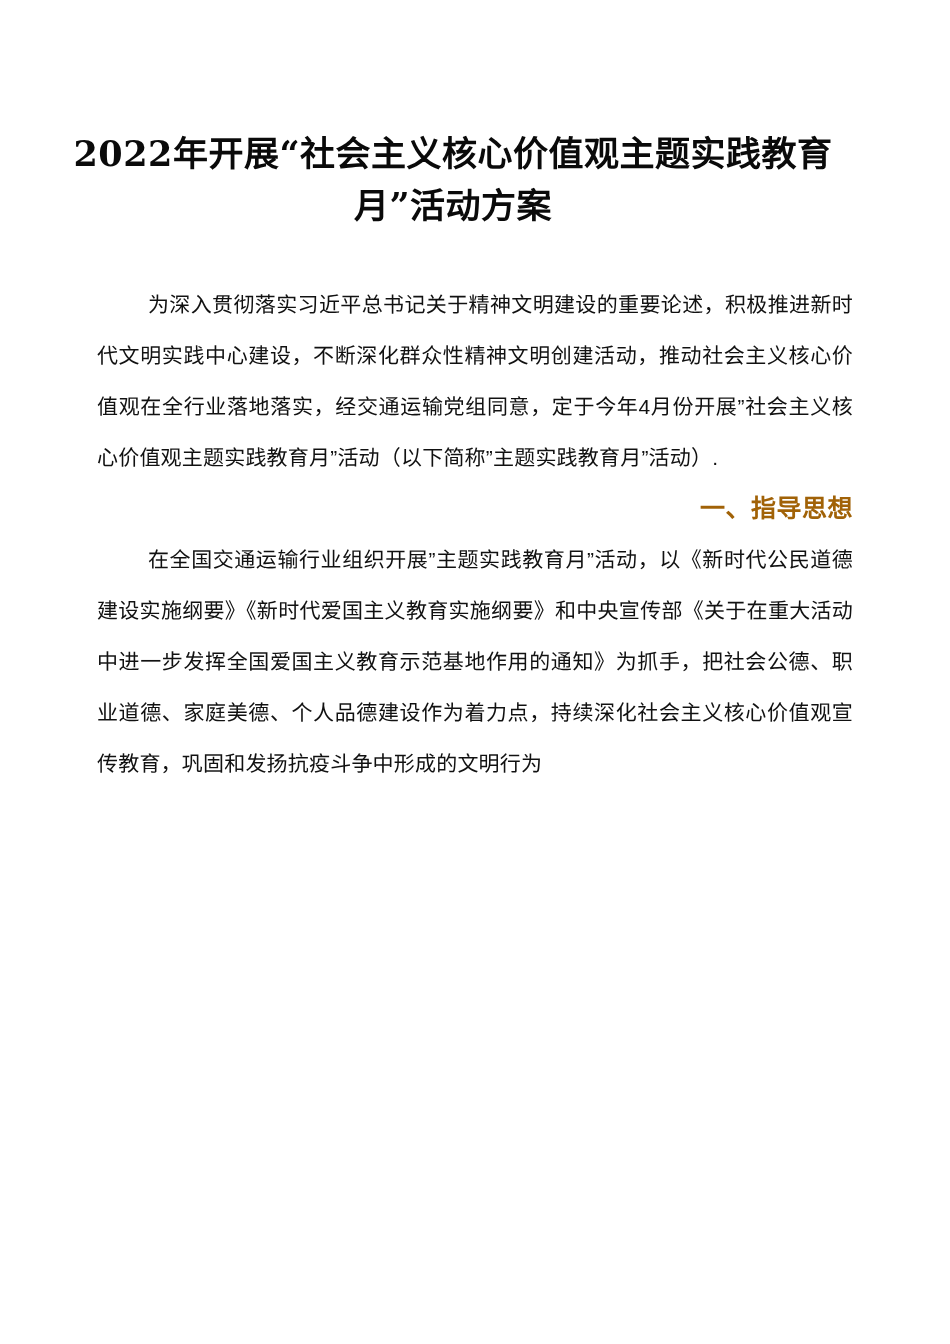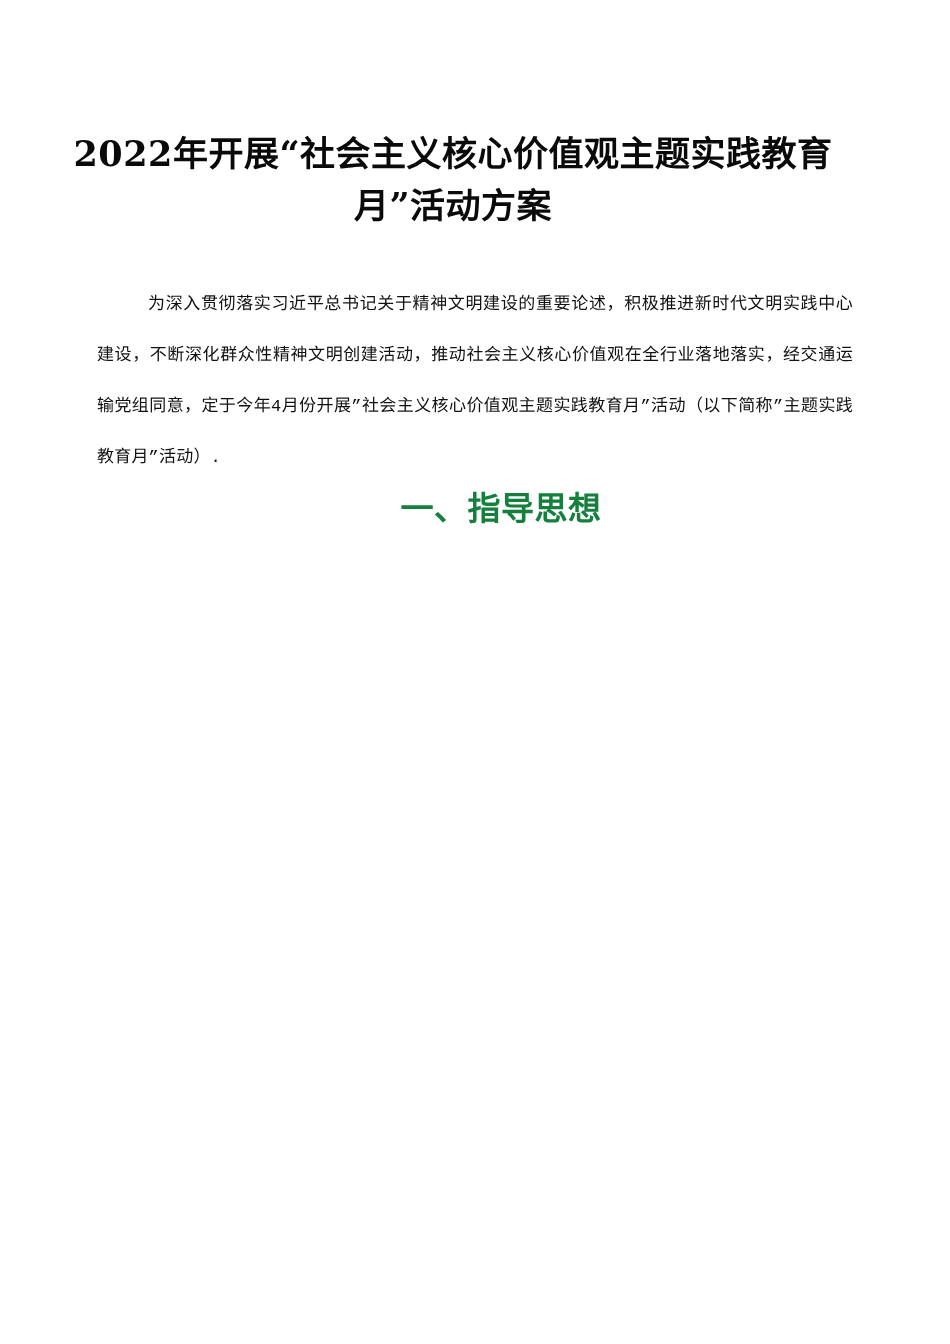--- a/index.html
+++ b/index.html
@@ -37,41 +37,41 @@
   .body-block {
     margin: 0;
     padding: 0 97px 0 97px;
     width: 950px;
     box-sizing: border-box;
   }
 
   .spacer-after-title { height: 47px; }
 
   p.para {
-    font-family: Liberation Mono, monospace;
-    font-size: 17px;
+    font-family: Liberation Sans, sans-serif;
+    font-size: 21px;
     line-height: 51px;
     color: #111111;
     margin: 0;
     text-align: justify;
     text-justify: inter-character;
     text-indent: 51px;
     word-break: break-all;
     letter-spacing: 0.2px;
   }
 
   h2.section-heading {
     font-family: "DejaVu Sans", "Liberation Sans", sans-serif;
     font-weight: 700;
-    font-size: 33px;
+    font-size: 25px;
     line-height: 51px;
-    color: #15803d;
+    color: #a16207;
     margin: 0;
     text-indent: 52px;
-    text-align: center;
+    text-align: right;
     word-break: break-all;
     letter-spacing: 0.5px;
   }
 </style>
 </head>
 <body>
 
 <div class="page">
 
   <h1 class="doc-title">2022年开展“社会主义核心价值观主题实践教育月”活动方案</h1>
@@ -79,16 +79,17 @@
   <div class="body-block">
 
     <div class="spacer-after-title"></div>
 
     <p class="para">为深入贯彻落实习近平总书记关于精神文明建设的重要论述，积极推进新时代文明实践中心建设，不断深化群众性精神文明创建活动，推动社会主义核心价值观在全行业落地落实，经交通运输党组同意，定于今年4月份开展”社会主义核心价值观主题实践教育月”活动（以下简称”主题实践教育月”活动）.</p>
 
     <h2 class="section-heading">一、指导思想</h2>
 
 
 
+    <p class="para">在全国交通运输行业组织开展”主题实践教育月”活动，以《新时代公民道德建设实施纲要》《新时代爱国主义教育实施纲要》和中央宣传部《关于在重大活动中进一步发挥全国爱国主义教育示范基地作用的通知》为抓手，把社会公德、职业道德、家庭美德、个人品德建设作为着力点，持续深化社会主义核心价值观宣传教育，巩固和发扬抗疫斗争中形成的文明行为</p>
 
   </div>
 
 </div>
 
 </body></html>

